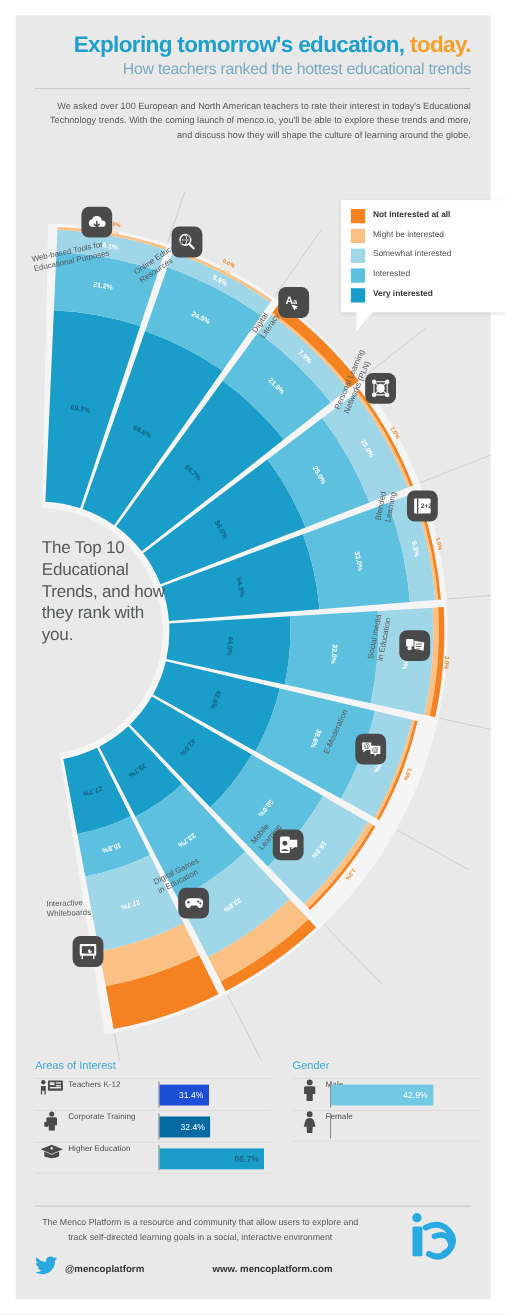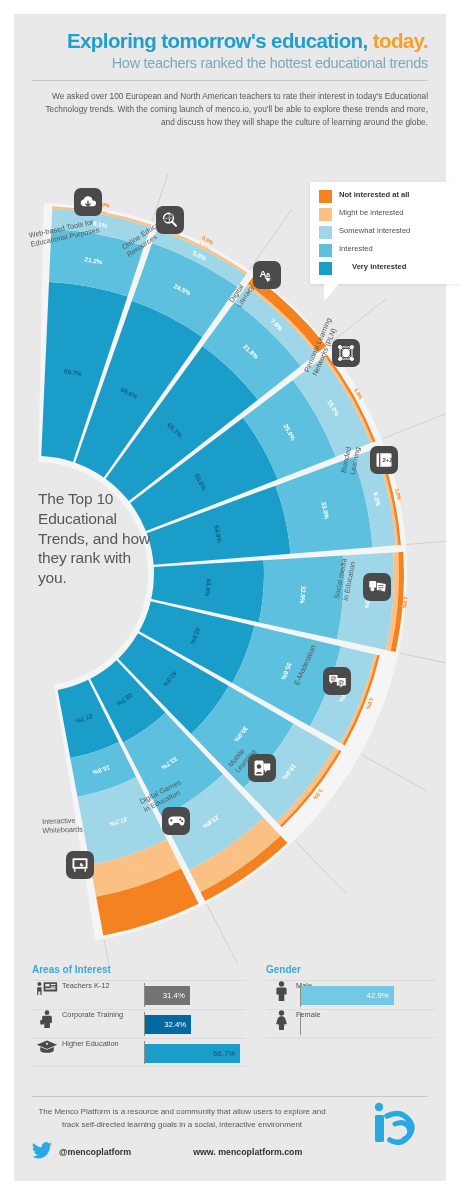--- a/index.html
+++ b/index.html
@@ -34,21 +34,21 @@
   .legend {
     position: absolute; left: 296px; top: 168px;
     width: 150px; background: #ffffff; padding: 8px 9px 9px 9px;
     box-shadow: 0 1px 3px rgba(0,0,0,.10);
   }
   .legend:after {
     content: ""; position: absolute; left: 14px; bottom: -17px;
     border-left: 16px solid #fff; border-bottom: 18px solid transparent;
   }
   .legend-row { display: flex; align-items: flex-start; margin-bottom: 5px; }
-  .legend-row:last-child { margin-bottom: 0; gap: 13px; }
+  .legend-row:last-child { margin-bottom: 0; }
   .swatch { width: 13px; height: 13px; flex: 0 0 13px; margin-right: 7px; }
   .legend-label { font-size: 7.6px; color: #4b4f52; }
   .legend-row.bold .legend-label { font-weight: bold; color: #333; }
   
   .wheel-area { position: absolute; left: 0; top: 160px; width: 432px; height: 790px; }
   .wheel-svg { position: absolute; left: 0; top: 0; }
   .center-text {
     position: absolute; left: 24px; top: 315px; width: 120px;
     font-size: 15.5px; color: #55585a; line-height: 1.28; letter-spacing: -0.2px;
   }
@@ -60,21 +60,21 @@
   }
   .ibadge svg { display: block; }
   
   .tlabel {
     position: absolute; font-size: 7.2px; color: #55585a;
     line-height: 1.25; white-space: nowrap; transform-origin: 0 0;
   }
   
   .panels { position: absolute; left: 0; top: 950px; width: 432px; }
   .panel-title {
-    font-size: 10px; color: #3aa9d4; font-weight: bold; margin-bottom: 5px;
+    font-size: 10px; color: #3aa9d4; font-weight: normal; margin-bottom: 5px;
   }
   .panel-left { position: absolute; left: 18px; top: 0; width: 214px; }
   .panel-right { position: absolute; left: 252px; top: 0; width: 170px; }
   .brow {
     display: flex; height: 29px;
     border-top: 1px solid #dcdcdc; position: relative;
   }
   .brow:last-child { border-bottom: 1px solid #dcdcdc; }
   .bicon { width: 30px; flex: 0 0 30px; text-align: center; color: #4a4a4a; }
   .blabel { font-size: 7.4px; color: #4b4f52; flex: 1; }
@@ -399,21 +399,21 @@
                 <path d="M1.4 7h5.2v9H5.2v-4H2.8v4H1.4z"></path>
                 <rect x="9" y="1" width="16" height="11" rx="1"></rect>
                 <rect x="11" y="3" width="5" height="3" fill="#e9e9e9"></rect>
                 <rect x="17.5" y="3" width="5.5" height="1.4" fill="#e9e9e9"></rect>
                 <rect x="17.5" y="6" width="5.5" height="1.4" fill="#e9e9e9"></rect>
                 <rect x="11" y="8" width="12" height="1.6" fill="#e9e9e9"></rect>
               </svg></span>
             <span class="blabel">Teachers K-12</span>
             <span class="btrack">
               <span class="baxis"></span>
-              <span class="bbar" style="background: #737373; width: 44.8571%;">31.4%</span>
+              <span class="bbar" style="background: #1d4ed8; width: 44.8571%;">31.4%</span>
             </span>
           </div>
           <div class="brow">
             <span class="bicon"><svg width="16" height="18" viewBox="0 0 16 20" fill="#4a4a4a">
                 <circle cx="8" cy="3" r="2.6"></circle>
                 <path d="M4.2 6.4h7.6c1 0 1.6.7 1.6 1.7v6.4h-2.2V20H5V14.5H2.6V8.1c0-1 .6-1.7 1.6-1.7z"></path>
                 <rect x="0.5" y="11" width="4.2" height="5" rx=".6"></rect>
               </svg></span>
             <span class="blabel">Corporate Training</span>
             <span class="btrack">

